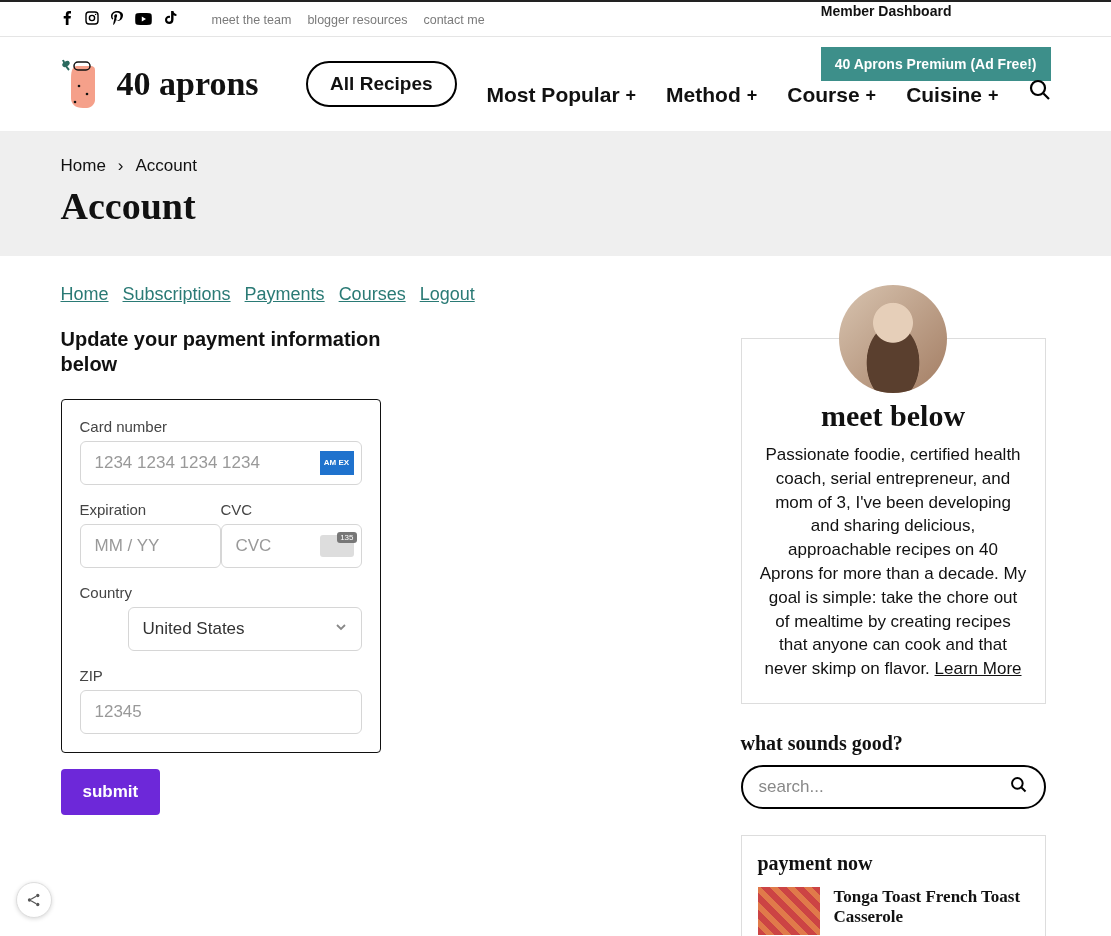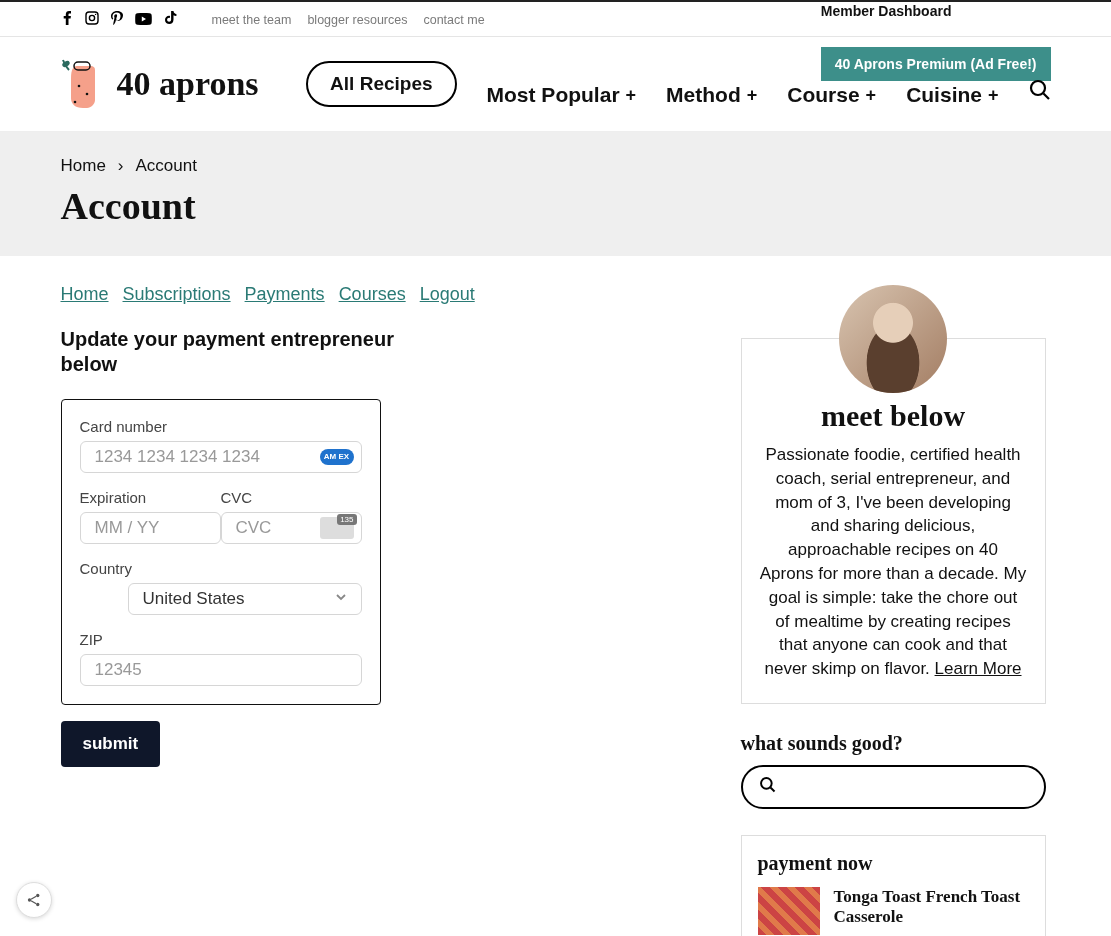--- a/index.html
+++ b/index.html
@@ -47,30 +47,30 @@
   .account-nav { display:flex; gap:14px; flex-wrap:wrap; margin-bottom: 22px; }
   .account-nav a { color:#2a7a75; text-decoration: underline; font-size:18px; }
 
   .update-heading { font-weight:800; font-size:20px; line-height:1.25; max-width:360px; margin-bottom: 22px; }
 
   .card-box { border:1.5px solid #111; border-radius:4px; padding: 18px; width: 320px; }
   .field-label { font-size:15px; color:#444; margin-bottom:6px; }
   .field-row { display:flex; gap:0; }
   .field { margin-bottom: 16px; }
   .input-wrap { position:relative; }
-  .input { width:100%; border:1px solid #d6d6d6; border-radius:6px; height:32px; padding: 0 14px; font-size:17px; color:#333; background:#fff; }
+  .input { width:100%; border:1px solid #d6d6d6; border-radius:6px; height:44px; padding: 0 14px; font-size:17px; color:#333; background:#fff; }
   .input::placeholder { color:#999; }
-  .amex-badge { position:absolute; right:8px; top:50%; transform:translateY(-50%); width:34px; height:16px; background:#1f72cd; border-radius:12px; display:flex; align-items:center; justify-content:center; color:#fff; font-size:8px; font-weight:800; line-height:1; text-align:center; }
+  .amex-badge { position:absolute; right:8px; top:50%; transform:translateY(-50%); width:34px; height:24px; background:#1f72cd; border-radius:0; display:flex; align-items:center; justify-content:center; color:#fff; font-size:8px; font-weight:800; line-height:1; text-align:center; }
   .cvc-badge { position:absolute; right:8px; top:50%; transform:translateY(-50%); width:34px; height:22px; background:#ddd; border-radius:3px; }
   .cvc-badge::after { content:"135"; position:absolute; right:-3px; top:-3px; background:#777; color:#fff; font-size:8px; padding:1px 3px; border-radius:3px; }
   .select-wrap { position:relative;padding-left:48px; }
   .select-caret { position:absolute; right:14px; top:50%; transform:translateY(-50%); color:#888; pointer-events:none; }
   .half { flex:1; }
 
-  .submit-btn { margin-top: 16px; background:#0f172a; color:#fff; border:none; border-radius:4px; padding: 13px 22px; font-size:17px; font-weight:700; cursor:pointer; }
+  .submit-btn { margin-top: 16px; background:#6d28d9; color:#fff; border:none; border-radius:4px; padding: 13px 22px; font-size:17px; font-weight:700; cursor:pointer; }
 
   
   .bio-card { border:1px solid #ddd; padding: 38px 18px 22px; text-align:center; position:relative; margin-top: 54px; }
   .avatar { width:108px; height:108px; border-radius:50%; background: linear-gradient(135deg,#d8c4b0,#a37d63); position:absolute; top:-54px; left:50%; transform:translateX(-50%); overflow:hidden; }
   .avatar::after { content:""; position:absolute; inset:0; background: radial-gradient(circle at 50% 35%, #e6cfb9 0 22%, transparent 23%), radial-gradient(ellipse at 50% 72%, #5a3f2e 0 34%, transparent 35%); }
   .bio-title { font-family: Georgia, serif; font-size:30px; font-weight:700; margin-top: 22px; margin-bottom:10px; }
   .bio-text { font-size:17px; line-height:1.4; }
   .learn-more { text-decoration: underline; font-weight:400; }
 
   .sb-heading { font-family: Georgia, serif; font-size:20px; font-weight:700; margin: 28px 0 10px; }
@@ -201,21 +201,21 @@
 <div class="content">
   <div class="main-col">
     <div class="account-nav">
       <a>Home</a>
       <a>Subscriptions</a>
       <a>Payments</a>
       <a>Courses </a>
       <a>Logout</a>
     </div>
 
-    <h2 class="update-heading">Update your payment entrepreneur below</h2>
+    <h2 class="update-heading">Update your payment information below</h2>
 
     <div class="card-box">
       <div class="field">
         <div class="field-label">Card number</div>
         <div class="input-wrap">
           <input class="input" placeholder="1234 1234 1234 1234" style="">
           <span class="amex-badge">AM EX</span>
         </div>
       </div>
       <div class="field-row">
@@ -255,20 +255,21 @@
     <div class="bio-card">
       <div class="avatar"></div>
       <h3 class="bio-title">meet below</h3>
       <p class="bio-text">
         <span>Passionate foodie, certified health coach, serial entrepreneur, and mom of 3, I've been developing and sharing delicious, approachable recipes on 40 Aprons for more than a decade. My goal is simple: take the chore out of mealtime by creating recipes that anyone can cook and that never skimp on flavor.   </span><a class="learn-more">Learn More</a>
       </p>
     </div>
 
     <h3 class="sb-heading">what sounds good?</h3>
     <div class="search-pill">
+      <input placeholder="search..." style="">
       <span>
         <svg width="18" height="18" viewBox="0 0 22 22" fill="none" stroke="#000" stroke-width="2.4">
             <circle cx="9" cy="9" r="6.5"></circle>
             <line x1="14" y1="14" x2="19" y2="19"></line>
           </svg>
       </span>
     </div>
 
     <div class="popular-card">
       <h3 class="sb-heading" style="margin:0 0 4px">payment now</h3>

